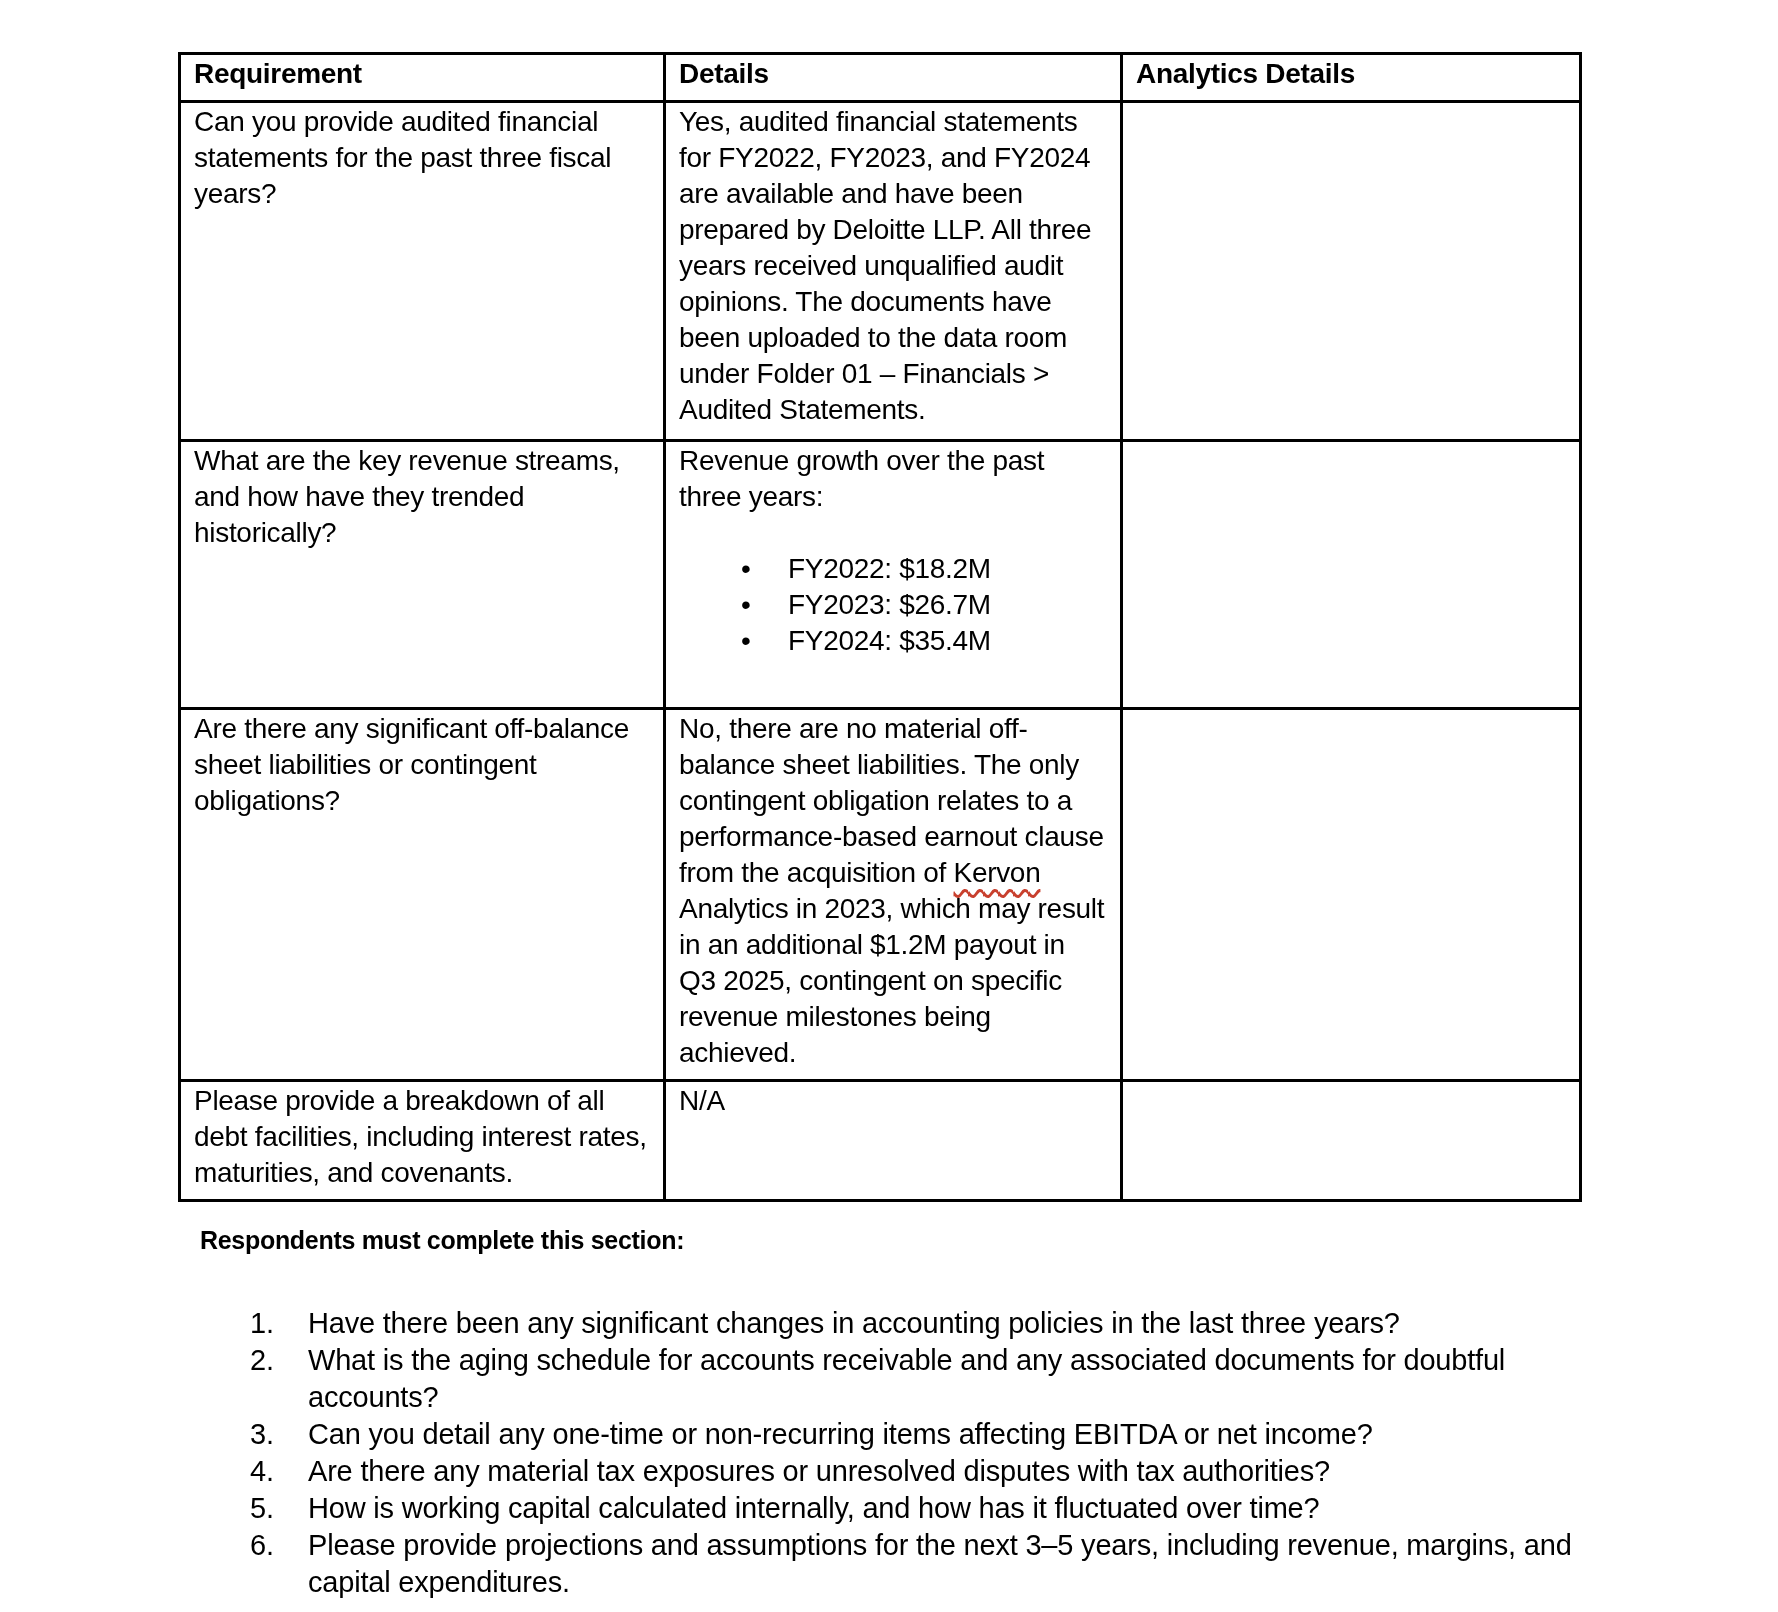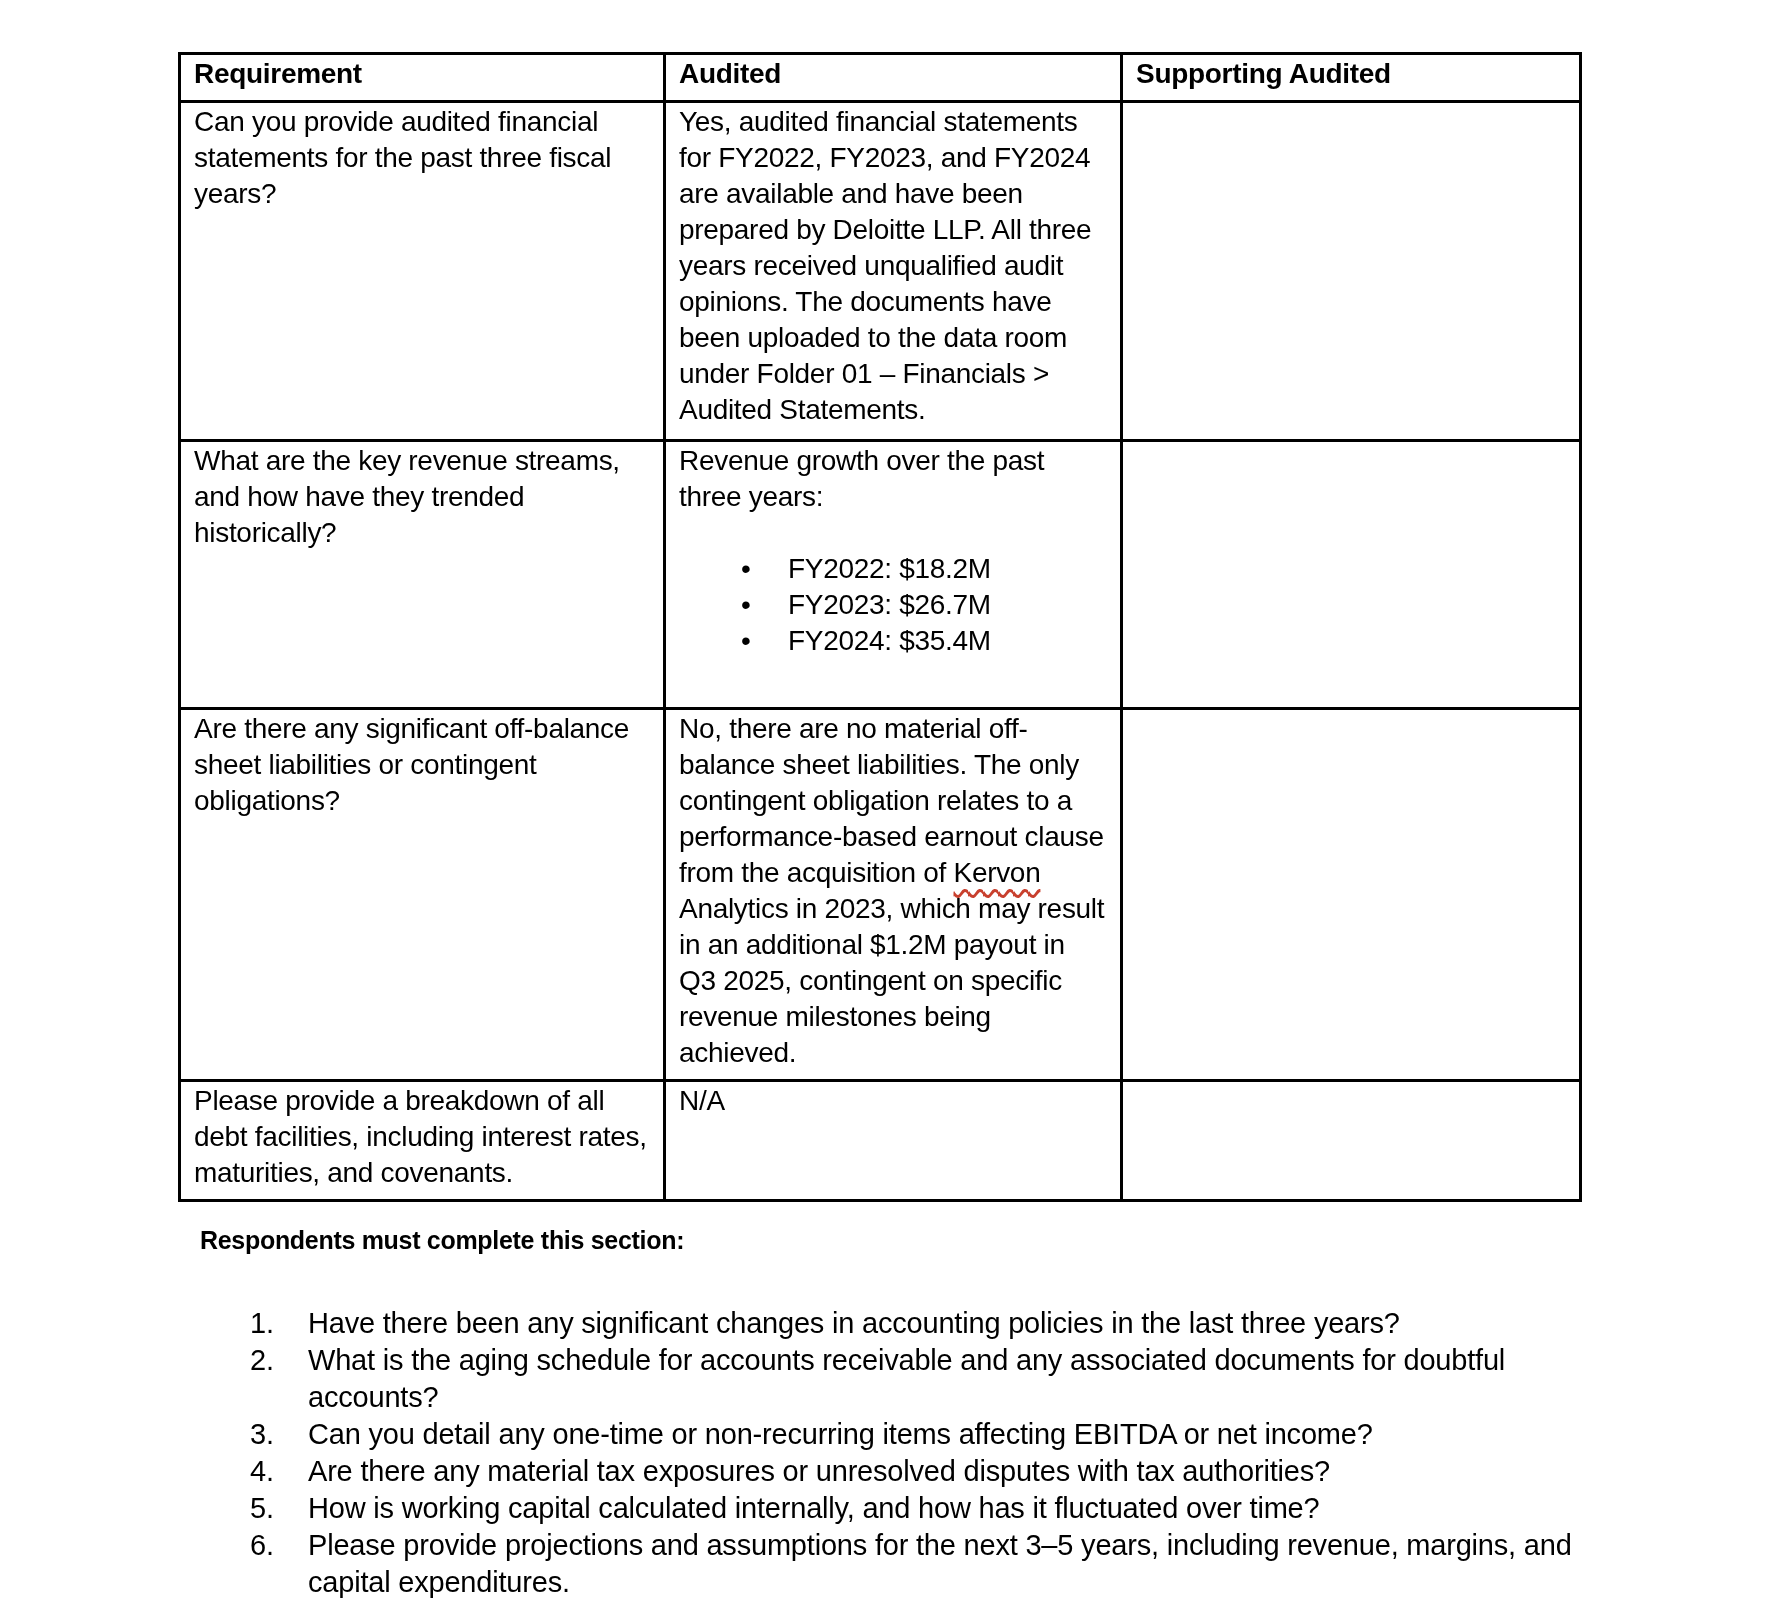--- a/index.html
+++ b/index.html
@@ -124,22 +124,22 @@
 
   <table class="rfp">
     <colgroup>
         <col class="c1">
         <col class="c2">
         <col class="c3">
       </colgroup>
     <thead>
       <tr>
         <th>Requirement</th>
-        <th>Audited</th>
-        <th>Supporting Audited</th>
+        <th>Details</th>
+        <th>Analytics Details</th>
       </tr>
     </thead>
     <tbody>
       <tr class="row-1">
         <td>Can you provide audited financial statements for the past three fiscal years?</td>
         <td>Yes, audited financial statements for FY2022, FY2023, and FY2024 are available and have been prepared by Deloitte LLP. All three years received unqualified audit opinions. The documents have been uploaded to the data room under Folder 01 – Financials &gt; Audited Statements.</td>
         <td></td>
       </tr>
       <tr class="row-2">
         <td>What are the key revenue streams, and how have they trended historically?</td>

